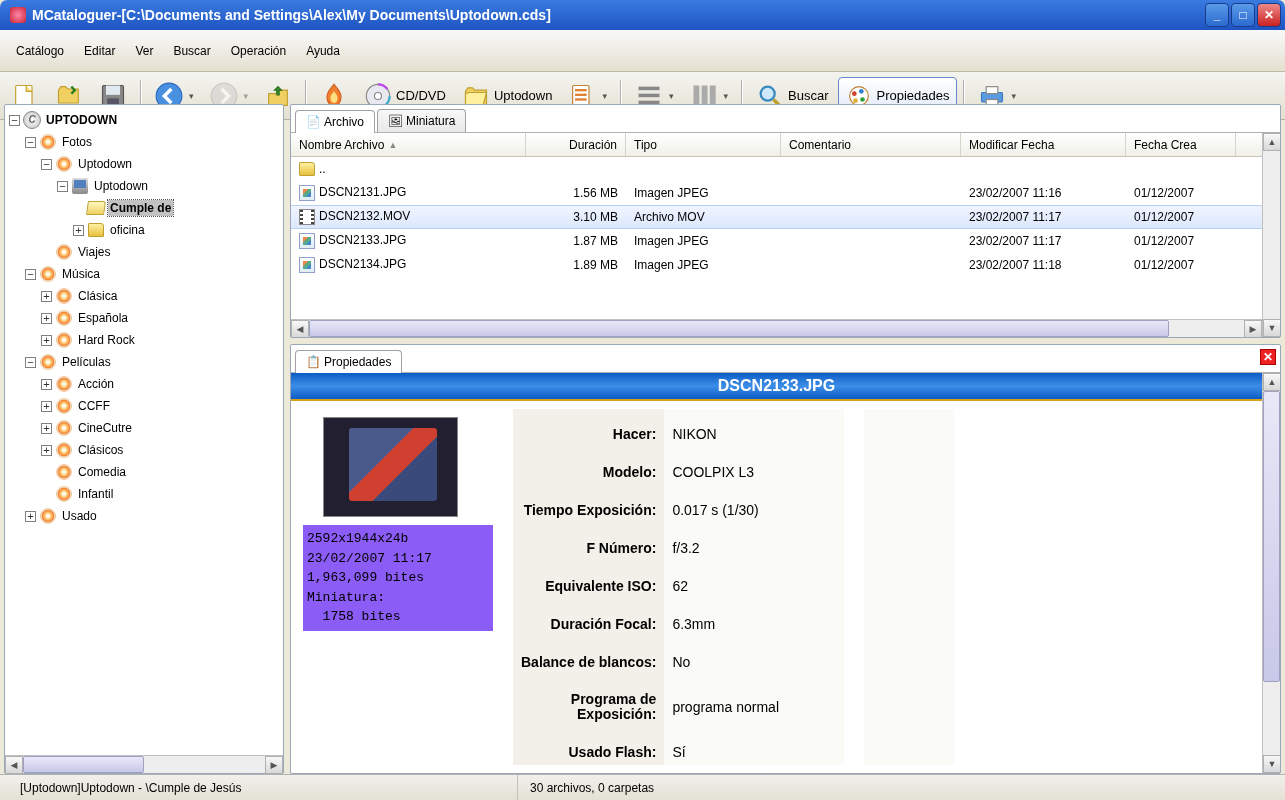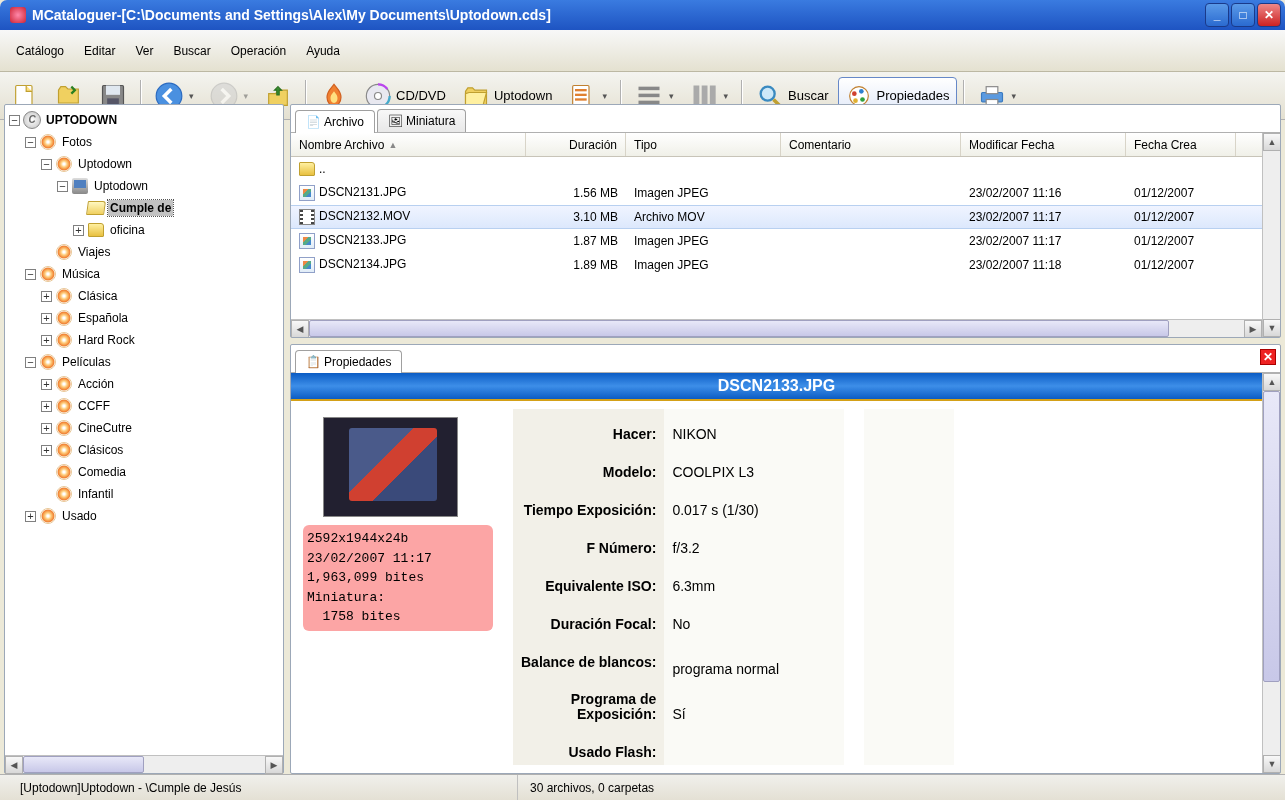--- a/index.html
+++ b/index.html
@@ -77,21 +77,21 @@
 
 .proppanel { border:1px solid #9ca8b8; background:white; flex:1; margin-top:6px; display:flex; flex-direction:column; position:relative; border-radius:2px;}
 .propclose { position:absolute; right:4px; top:4px; width:16px; height:16px; background:#e22; color:white; display:flex; align-items:center; justify-content:center; font-weight:bold; border:1px solid #a00; cursor:default;}
 .propbody { flex:1; overflow:auto; display:flex;}
 .propcontent { flex:1; }
 .prop-title { background: linear-gradient(#0b5cc4, #3d8ee8 50%, #0b5cc4); color:white; font-weight:bold; font-size:16px; text-align:center; padding: 4px; border-bottom:2px solid #d4a017;}
 .prop-grid { display:flex; padding: 8px 12px; gap: 20px;}
 .thumbcol { width: 190px; }
 .thumb { width: 135px; height: 100px; background: #222030; margin: 8px 0 8px 20px; border:1px solid #888; position:relative;}
 .thumb::after{content:"";position:absolute;inset:10px 20px 15px 25px;background:linear-gradient(135deg,#4a5a8a 40%,#d04030 40%,#d04030 60%,#3a4a7a 60%);border-radius:3px;}
-.thumbmeta { font-family: "Courier New", monospace; font-size: 13px; background:#fca5a5; padding:4px; line-height:1.5;border-radius:6px;}
+.thumbmeta { font-family: "Courier New", monospace; font-size: 13px; background:#8b5cf6; padding:4px; line-height:1.5;}
 
 .kvcol { display:flex; }
 .klabels { text-align:right; background: #f2f0e8; }
 .klabels div, .kvalues div { padding: 6px 8px; font-size:14px; height:26px; display:flex; align-items:center;margin-top:12px;}
 .klabels div { font-weight:bold; justify-content:flex-end; }
 .klabels div.twoline { height:40px; line-height:1.1;}
 .kvalues div.twoline { height:40px;}
 .kvalues { background: #fafaf6; min-width: 180px;}
 .propvscroll { width:18px; background:#e8e8e8; border-left:1px solid #c0c0c0; display:flex; flex-direction:column;}
 
@@ -522,20 +522,21 @@
                 <div>Duración Focal:</div>
                 <div>Balance de blancos:</div>
                 <div class="twoline">Programa de<br>Exposición:</div>
                 <div>Usado Flash:</div>
               </div>
               <div class="kvalues">
                 <div>NIKON</div>
                 <div>COOLPIX L3</div>
                 <div>0.017 s  (1/30)</div>
                 <div>f/3.2</div>
+                <div>62</div>
                 <div>6.3mm</div>
                 <div>No</div>
                 <div class="twoline">programa normal</div>
                 <div>Sí</div>
               </div>
             </div>
             <div class="kvcol">
               <div class="kvalues" style="min-width:90px">
                 <div></div>
                 <div></div>

